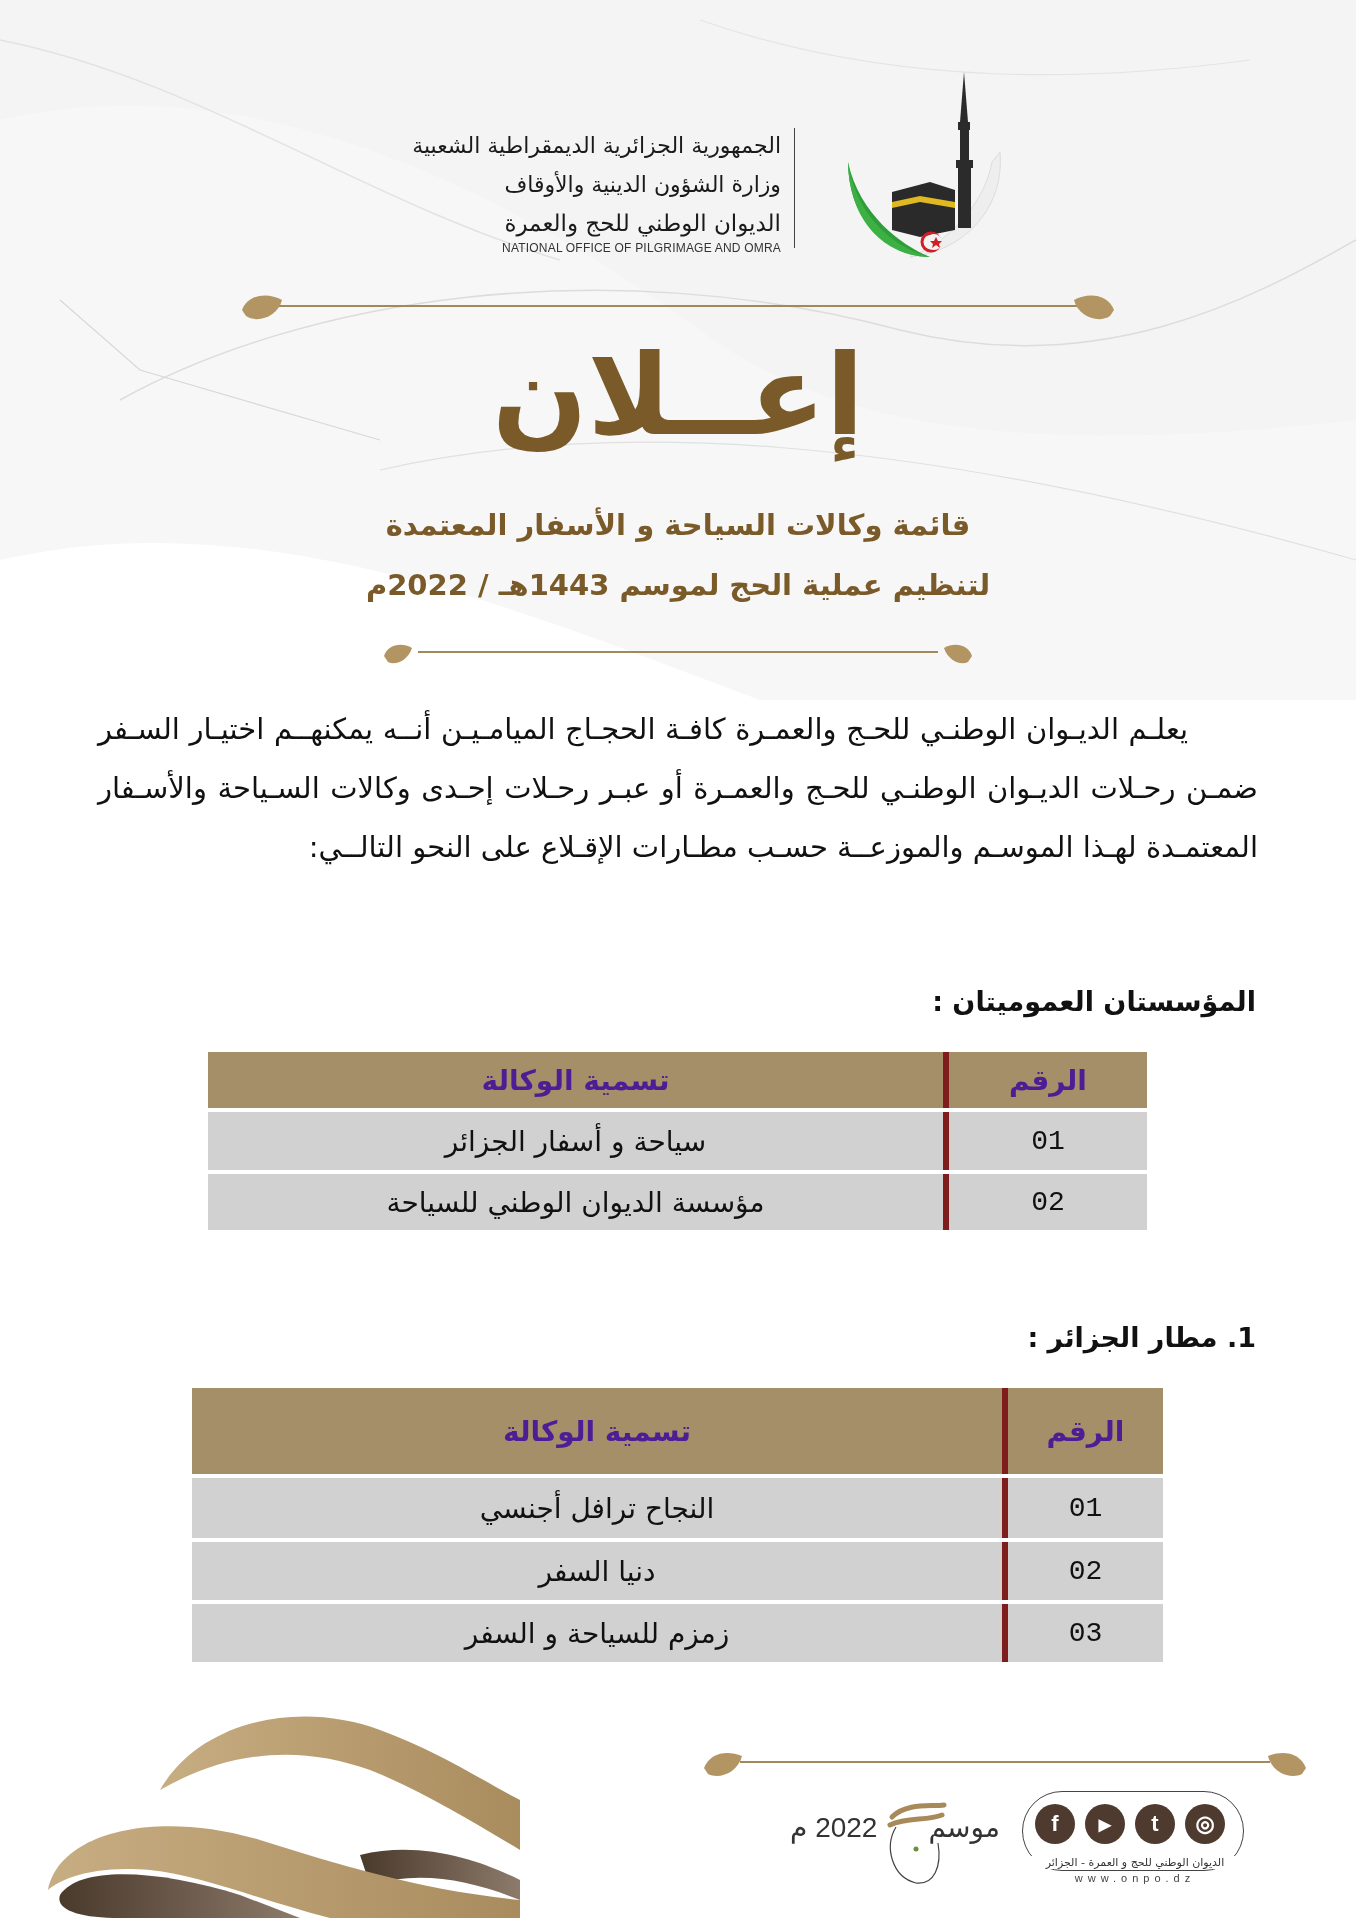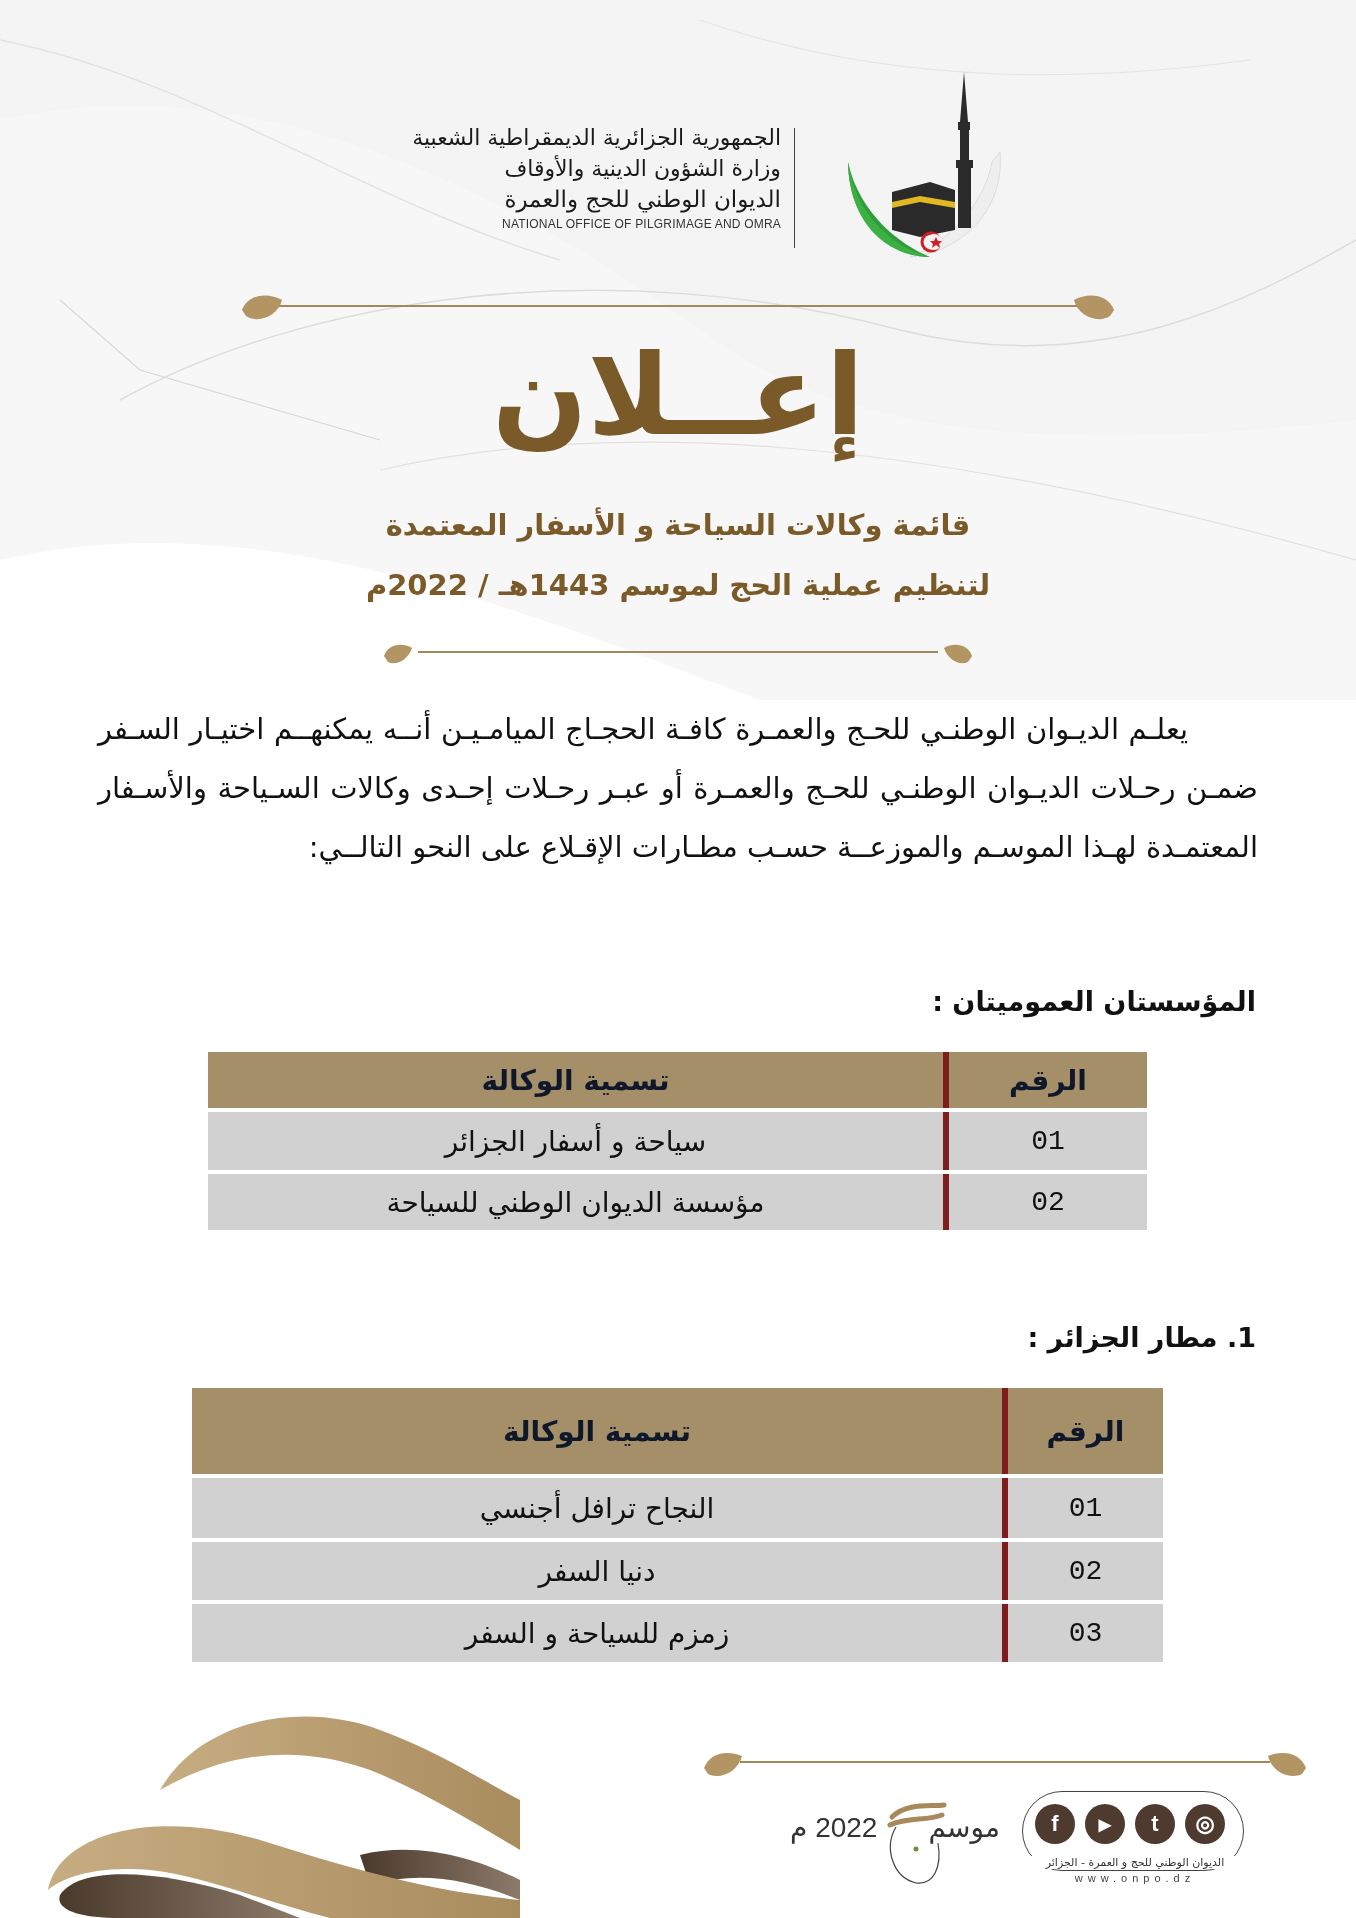--- a/index.html
+++ b/index.html
@@ -7,21 +7,21 @@
     width: 1356px; height: 1918px; position: relative; overflow: hidden;
     background: #ffffff;
     font-family: "DejaVu Sans", sans-serif;
     color: #111;
   }
   .bg-deco { position: absolute; left: 0; top: 0; width: 1356px; height: 760px; z-index: 0; }
   .abs { position: absolute; z-index: 1; }
 
   
   .org-block { right: 575px; top: 122px; width: 460px; text-align: right; direction: rtl; }
-  .org-line { font-size: 22px; line-height: 31px; color: #1a1a1a; white-space: nowrap; }
+  .org-line { font-size: 22px; line-height: 31px; color: #1a1a1a; white-space: nowrap; margin-top: 8px; }
   .org-line.cal { font-family: "DejaVu Serif", serif; font-size: 23px; }
   .org-en { font-family: "Liberation Sans", sans-serif; font-size: 12px; color: #333; direction: ltr; text-align: right; margin-top: 2px; letter-spacing: 0.2px; }
   .org-sep { left: 794px; top: 128px; width: 1px; height: 120px; background: #444; }
   .logo { left: 820px; top: 52px; width: 190px; height: 215px; }
 
   
   .orn { height: 40px; }
   .orn-line { position: absolute; left: 40px; right: 40px; top: 50%; height: 2px; background: #a2895c; transform: translateY(-1px); }
   .orn svg { position: absolute; top: 0; width: 60px; height: 40px; }
   .orn .l { left: 0; }
@@ -29,21 +29,21 @@
 
   .title { left: 0; width: 1356px; top: 325px; text-align: center; font-size: 112px; font-weight: bold; color: #7a5a28; line-height: 140px; direction: rtl; letter-spacing: 2px; }
   .subtitle { left: 0; width: 1356px; text-align: center; font-size: 29px; font-weight: bold; color: #7a5a28; direction: rtl; }
 
   .para { left: 98px; width: 1160px; top: 700px; direction: rtl; text-align: justify; text-align-last: right; font-size: 29px; line-height: 59px; color: #111; }
   .para-indent { display: inline-block; width: 70px; }
 
   .heading { direction: rtl; font-size: 27px; font-weight: bold; color: #111; }
 
   table.agency { position: absolute; border-collapse: separate; border-spacing: 0 4px; direction: rtl; z-index: 1; }
-  table.agency th { background: #a58f68; color: #0f172a; font-weight: bold; font-size: 28px; }
+  table.agency th { background: #a58f68; color: #4c1d95; font-weight: bold; font-size: 28px; }
   table.agency td { background: #d1d1d1; color: #111; font-size: 28px; }
   table.agency th, table.agency td { text-align: center; padding: 0; }
   table.agency .c-num { border-left: 6px solid #7f1d1d; }
   table.agency td.c-num { font-family: Liberation Mono, monospace; }
 
   
   .ribbon { left: 0; top: 1690px; width: 520px; height: 228px; }
   .season { left: 790px; top: 1797px; width: 220px; height: 90px; direction: rtl; }
   .season-word { position: absolute; right: 10px; top: 14px; font-size: 28px; color: #333; }
   .season-year { position: absolute; left: 0; top: 14px; font-size: 28px; color: #333; font-family: "Liberation Sans", sans-serif; direction: rtl; }

